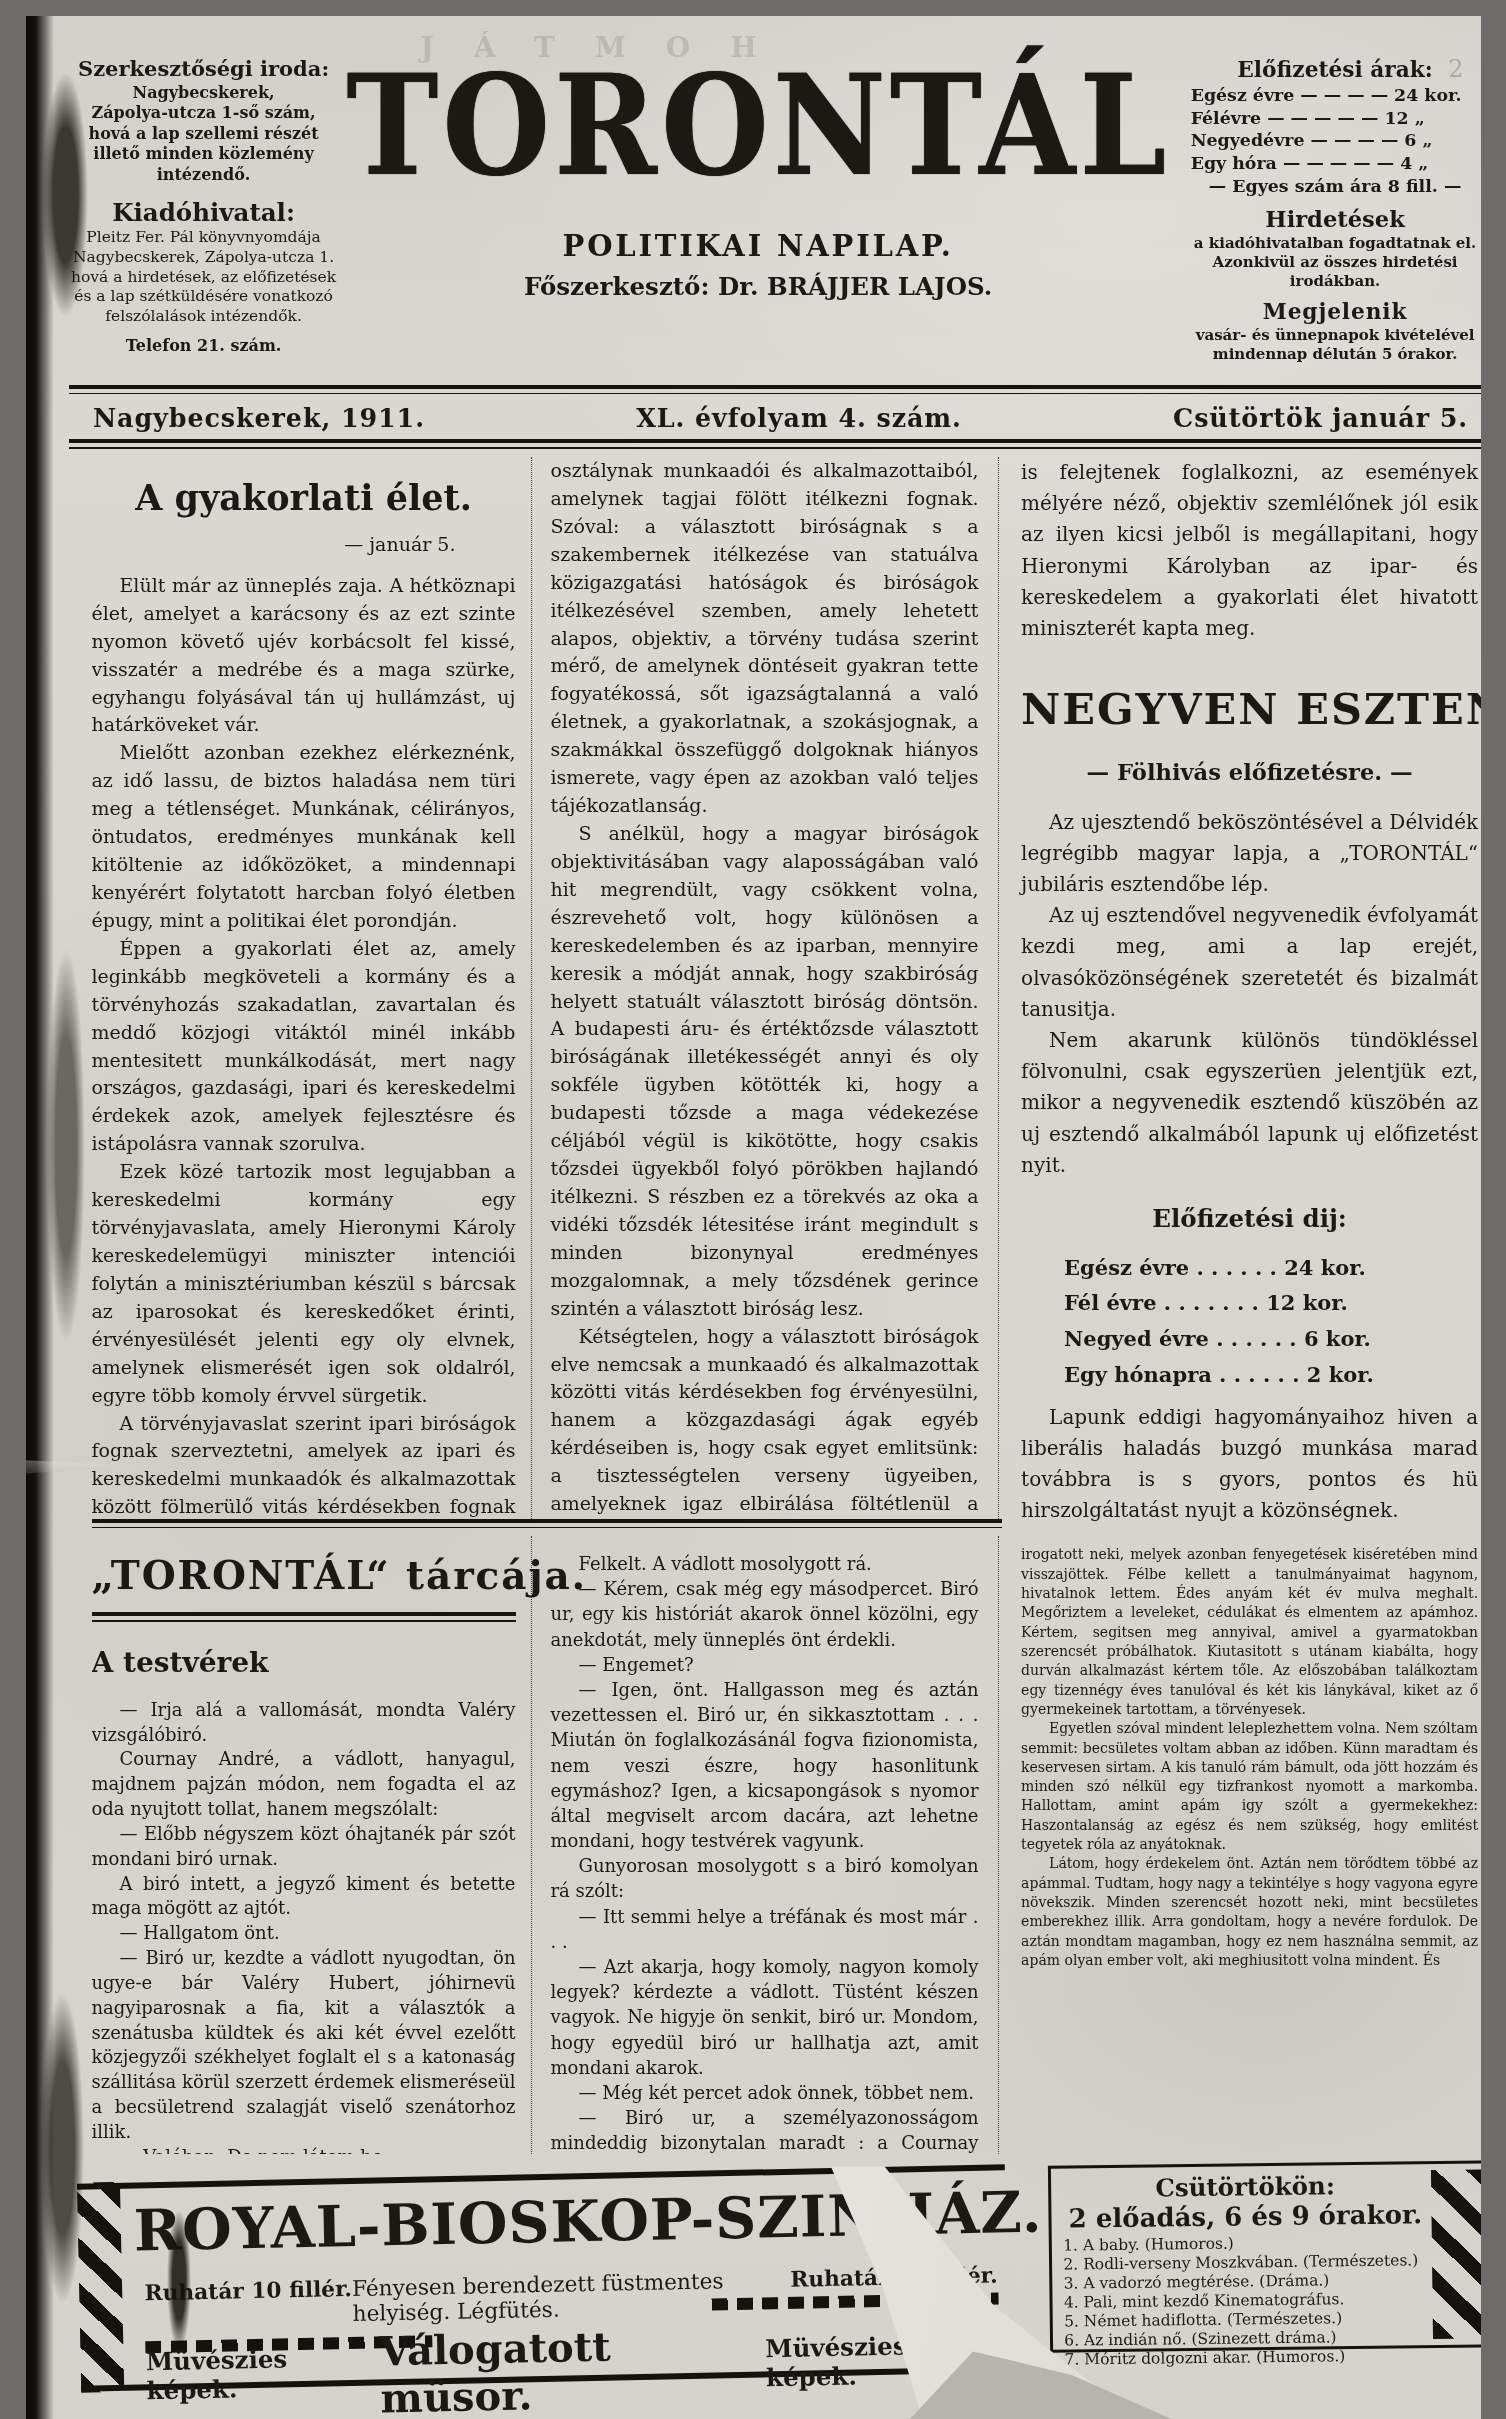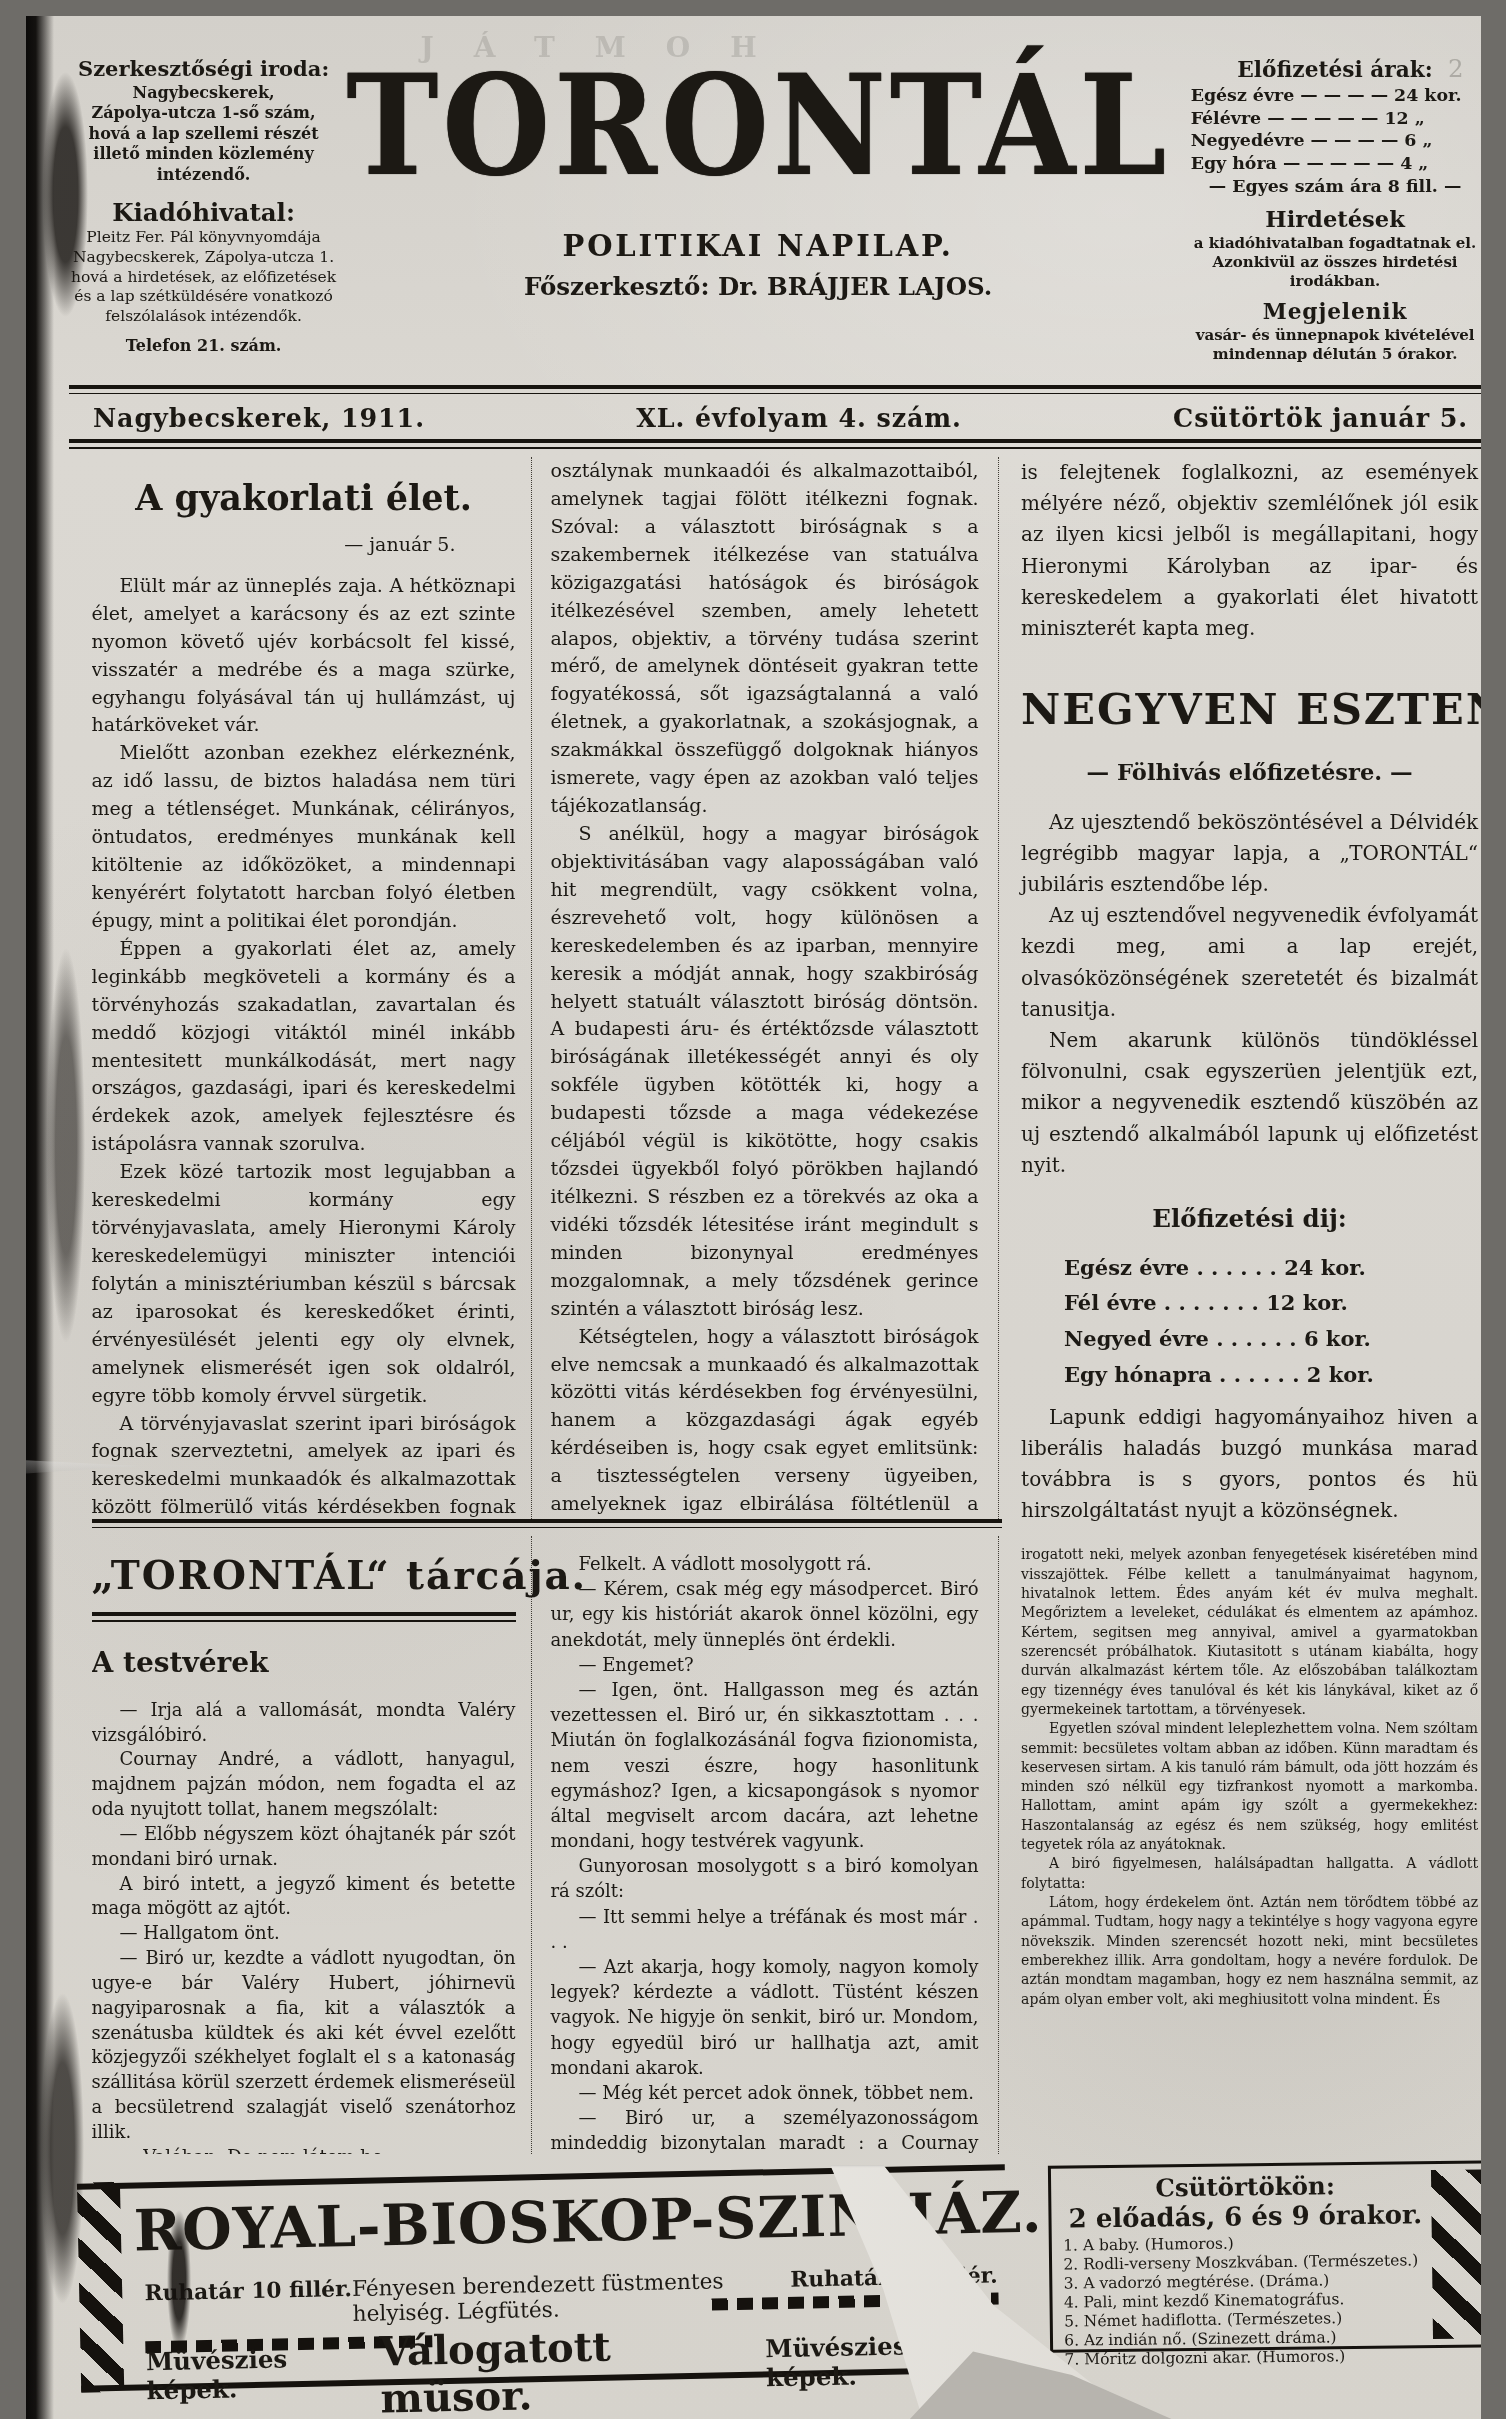--- a/index.html
+++ b/index.html
@@ -235,21 +235,20 @@
           <p class="par">— Itt semmi helye a tréfának és most már . . .</p>
           <p class="par">— Azt akarja, hogy komoly, nagyon komoly legyek? kérdezte a vádlott. Tüstént készen vagyok. Ne higyje ön senkit, biró ur. Mondom, hogy egyedül biró ur hallhatja azt, amit mondani akarok.</p>
           <p class="par">— Még két percet adok önnek, többet nem.</p>
           <p class="par">— Biró ur, a személyazonosságom mindeddig bizonytalan maradt : a Cournay André név hamis, csak a lebujoknak, éjjeli kávéházaknak jó. Én természetes gyermek vagyok, biró ur. Az apám gazdag volt; elcsábitotta az édes anyámat Leosben, hová üzleti ügyekben gyakran kirándult. Több éven át segélyezett bennünket, tizennégyéves koromban azonban azt kellett hallanom, hogy megvont tőlünk minden további segitséget. Anyám könyörgött, leveleket</p>
         </div>
     </div>
     <div class="c3 story3">
       <div class="cont">
           <p class="par">irogatott neki, melyek azonban fenyegetések kiséretében mind visszajöttek. Félbe kellett a tanulmányaimat hagynom, hivatalnok lettem. Édes anyám két év mulva meghalt. Megőriztem a leveleket, cédulákat és elmentem az apámhoz. Kértem, segitsen meg annyival, amivel a gyarmatokban szerencsét próbálhatok. Kiutasitott s utánam kiabálta, hogy durván alkalmazást kértem tőle. Az előszobában találkoztam egy tizennégy éves tanulóval és két kis lánykával, kiket az ő gyermekeinek tartottam, a törvényesek.</p>
           <p class="par">Egyetlen szóval mindent leleplezhettem volna. Nem szóltam semmit: becsületes voltam abban az időben. Künn maradtam és keservesen sirtam. A kis tanuló rám bámult, oda jött hozzám és minden szó nélkül egy tizfrankost nyomott a markomba. Hallottam, amint apám igy szólt a gyermekekhez: Haszontalanság az egész és nem szükség, hogy emlitést tegyetek róla az anyátoknak.</p>
-          <p class="par">A biró figyelmesen, halálsápadtan hallgatta. A vádlott folytatta:</p>
           <p class="par">Látom, hogy érdekelem önt. Aztán nem törődtem többé az apámmal. Tudtam, hogy nagy a tekintélye s hogy vagyona egyre növekszik. Minden szerencsét hozott neki, mint becsületes emberekhez illik. Arra gondoltam, hogy a nevére fordulok. De aztán mondtam magamban, hogy ez nem használna semmit, az apám olyan ember volt, aki meghiusitott volna mindent. És</p>
         </div>
     </div>
   </div>
 
   <div class="ad">
     <div class="ad-stripe"></div>
     <div class="ad-in">
       <div class="ad-title">ROYAL-BIOSKOP-SZINHÁZ.</div>
       <div class="ad-row">

